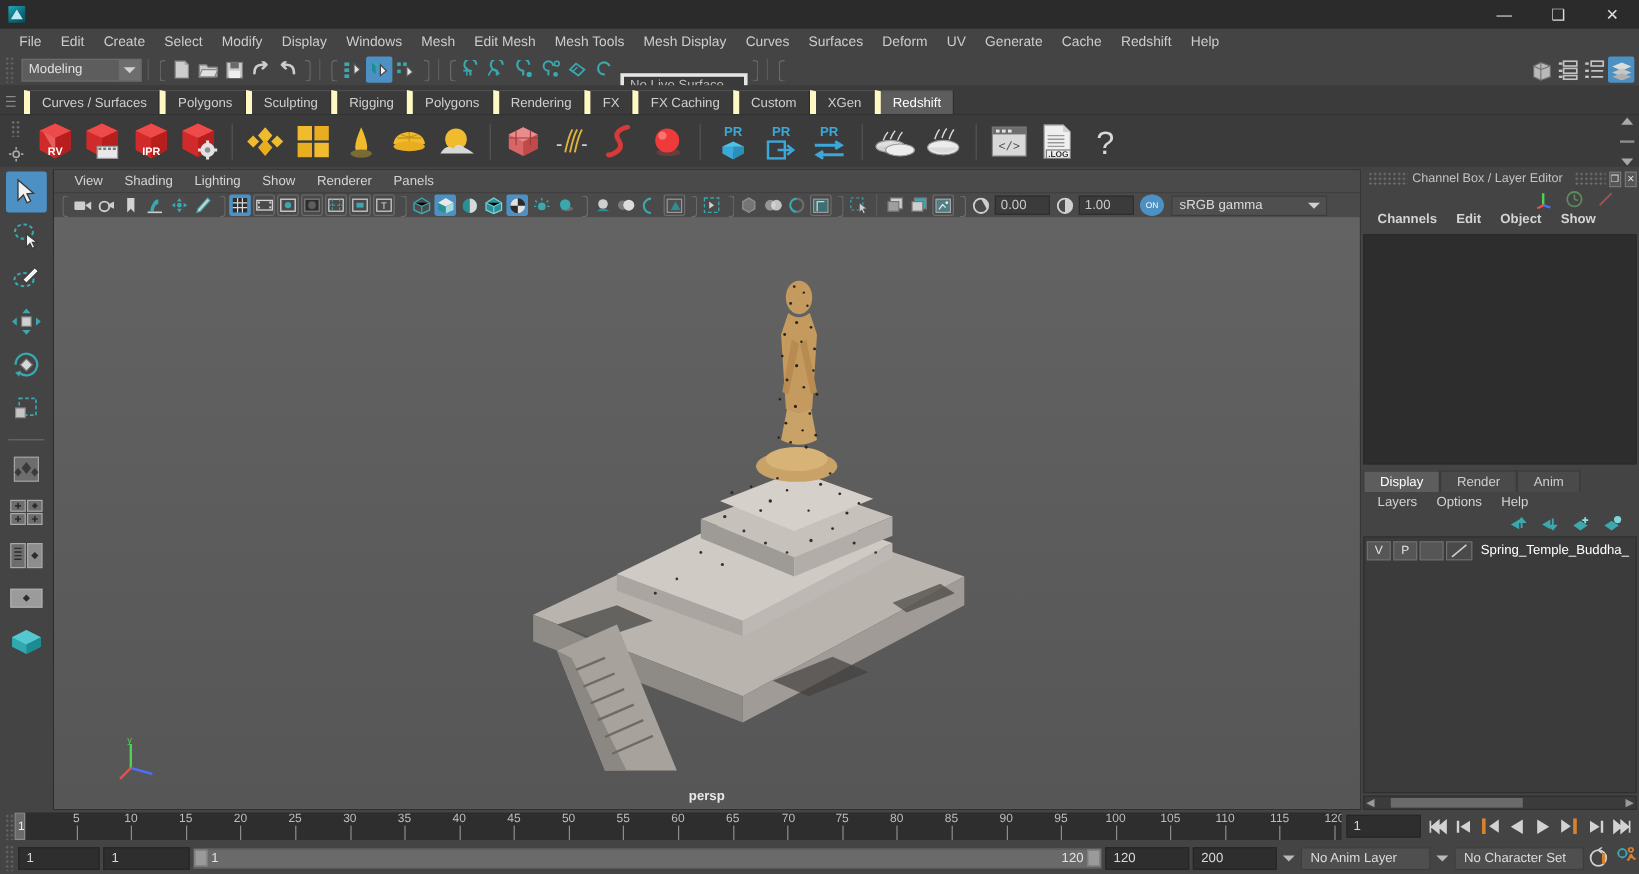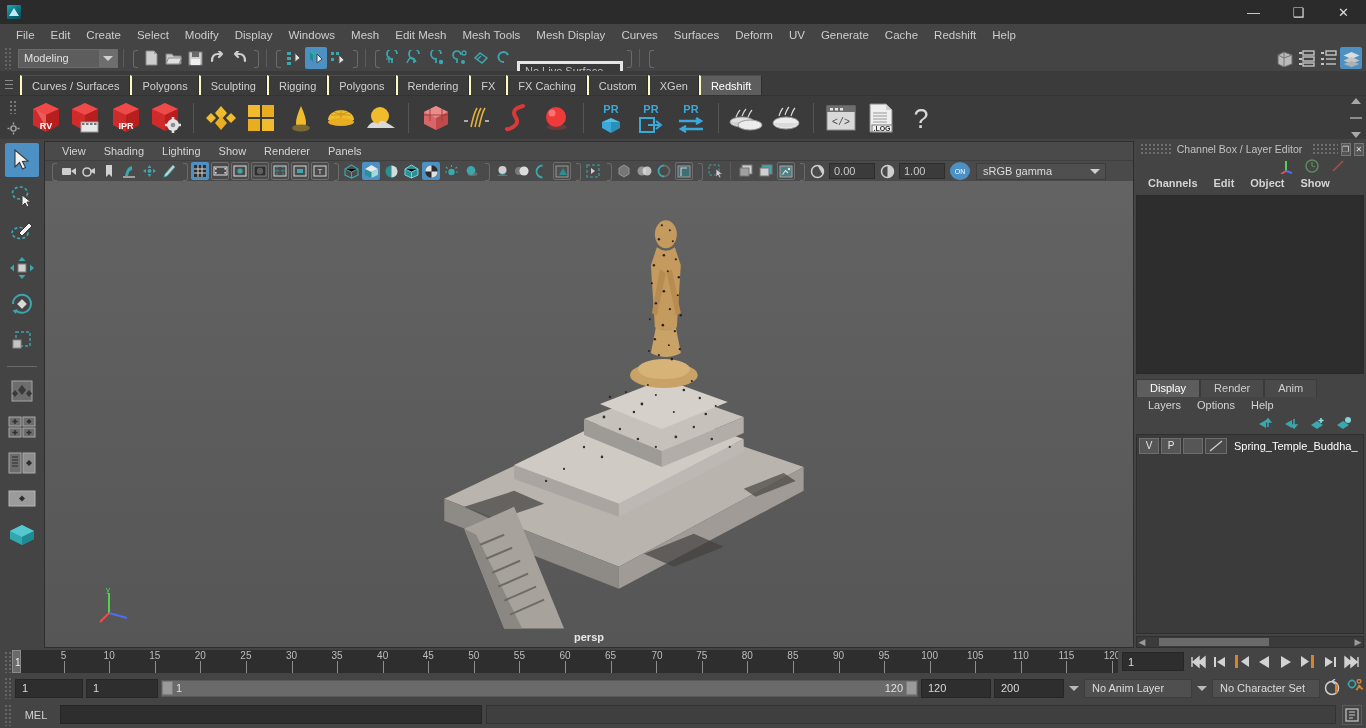--- a/index.html
+++ b/index.html
@@ -39,21 +39,21 @@
   .ticon { width:22px; height:22px; display:flex; align-items:center; justify-content:center; position:relative; flex:0 0 22px;}
   .ticon.sel { background:#4c90c4; border-radius:2px;}
   .ticon svg { display:block; }
   .livesurface { width:106px; height:19px; background:#3a3a3a; border:3px solid #e5e5e5; display:flex; align-items:center; padding-left:5px; font-size:11px; color:#bdbdbd; margin-left:3px;margin-top:25px;}
   .right-icons { margin-left:auto; display:flex; align-items:center; padding-right:4px; }
 
   
   .shelfbar { height:24px; background:#3b3b3b; display:flex; align-items:flex-end; flex:0 0 24px; padding-left:4px;}
   .shelf-grip { width:10px; height:22px; display:flex;flex-direction:column;justify-content:center;align-items:center;gap:3px;flex:0 0 10px; margin-right:6px;}
   .shelf-grip i { display:block;width:8px;height:1px;background:#8a8a8a;}
-  .shelf-tab { height:20px; padding:0 10px; display:flex; align-items:center; font-size:11px; color:#cfcfcf; background:#3b3b3b; border-left:2px solid #fef9c3; border-top:1px solid #4e4e4e; border-right:1px solid #2f2f2f;}
+  .shelf-tab { height:20px; padding:0 10px; display:flex; align-items:center; font-size:11px; color:#cfcfcf; background:#3b3b3b; border-left:5px solid #fef9c3; border-top:1px solid #4e4e4e; border-right:1px solid #2f2f2f;}
   .shelf-tab.active { background:#5d5d5d; color:#ffffff; }
 
   
   .shelfrow { height:44px; background:#3b3b3b; display:flex; align-items:center; flex:0 0 44px; position:relative; border-top:1px solid #333;}
   .shelf-side { width:26px; height:44px; display:flex; flex-direction:column; align-items:center; justify-content:space-around; flex:0 0 26px;}
   .shelf-side .dots{width:8px;height:14px;background-image:radial-gradient(#777 1px,transparent 1px);background-size:4px 4px;}
   .shicon { width:40px; height:40px; display:flex; align-items:center; justify-content:center; position:relative; flex:0 0 40px;}
   .vsep { width:1px; height:30px; background:#555; margin:0 7px; flex:0 0 1px;}
   .shelf-scroll { position:absolute; right:2px; top:2px; width:16px; height:40px; display:flex; flex-direction:column; justify-content:space-between; align-items:center;}
   .shelf-scroll .tri { width:0;height:0;border-left:5px solid transparent;border-right:5px solid transparent;}
@@ -1209,27 +1209,15 @@
     </div>
     <div class="pbtn">
       <svg width="20" height="18">
           <circle cx="6" cy="5" r="3.4" fill="none" stroke="#3ba7ae" stroke-width="1.5"></circle>
           <path d="M6 0.6 v1.6 M6 7.8 v1.6 M1.6 5 h1.6 M8.8 5 h1.6" stroke="#3ba7ae" stroke-width="1.3"></path>
           <path d="M13 4 a1.8 1.8 0 1 1 0.1 0 M13 6 l-2 5 M13 6 l3 4 M13 8 l-3 3 M13 8 l4 2" stroke="#d8812e" stroke-width="1.5" fill="none"></path>
         </svg>
     </div>
   </div>
 
-  <div class="cmdline">
-    <div class="dotgrip"></div>
-    <div class="mel-label">MEL</div>
-    <div class="cmd-input"></div>
-    <div class="cmd-output"></div>
-    <div class="cmd-btn">
-      <svg width="14" height="14">
-          <rect x="1" y="1" width="12" height="12" fill="none" stroke="#c6c6c6" stroke-width="1.2"></rect>
-          <path d="M4 4 h6 M4 7 h6 M4 10 h4" stroke="#c6c6c6" stroke-width="1"></path>
-        </svg>
-    </div>
-  </div>
 
 
 </div>
 
 </body></html>

